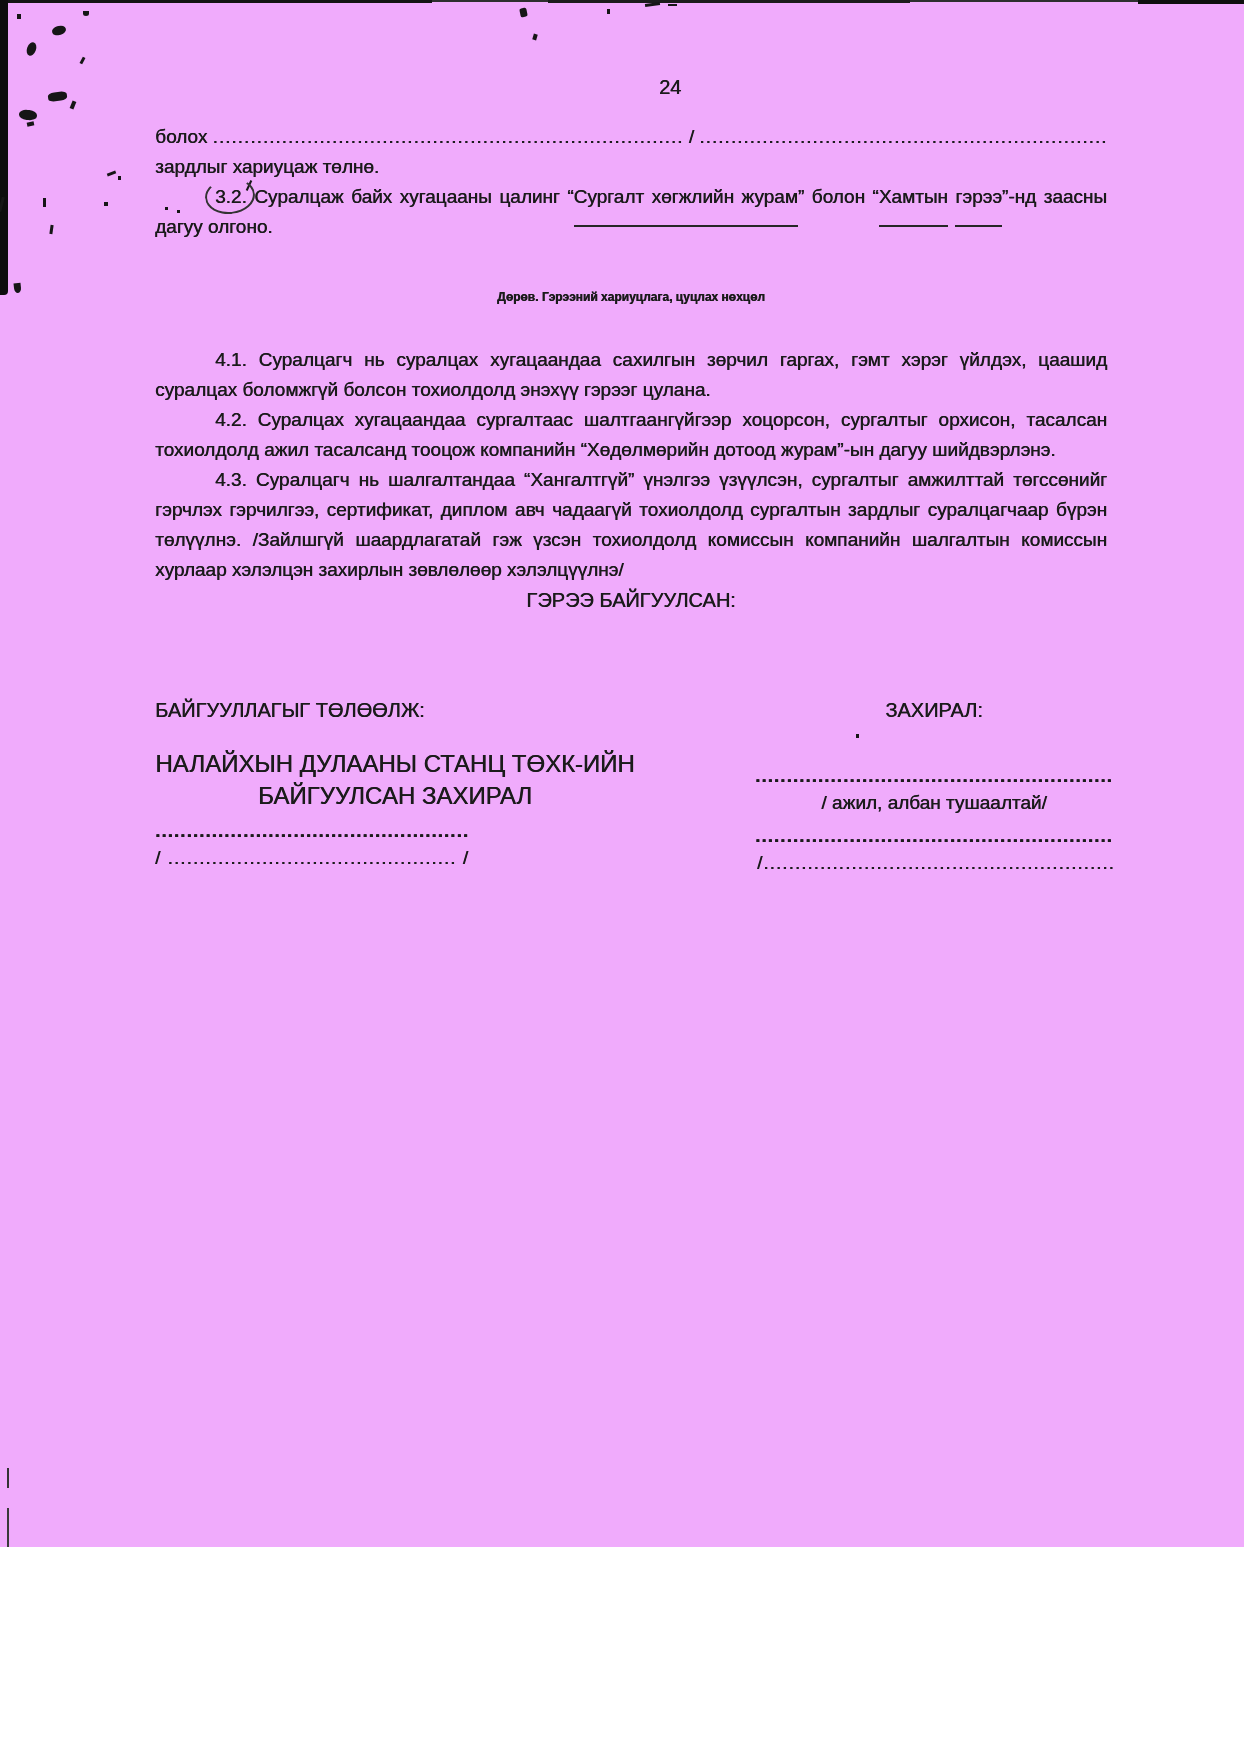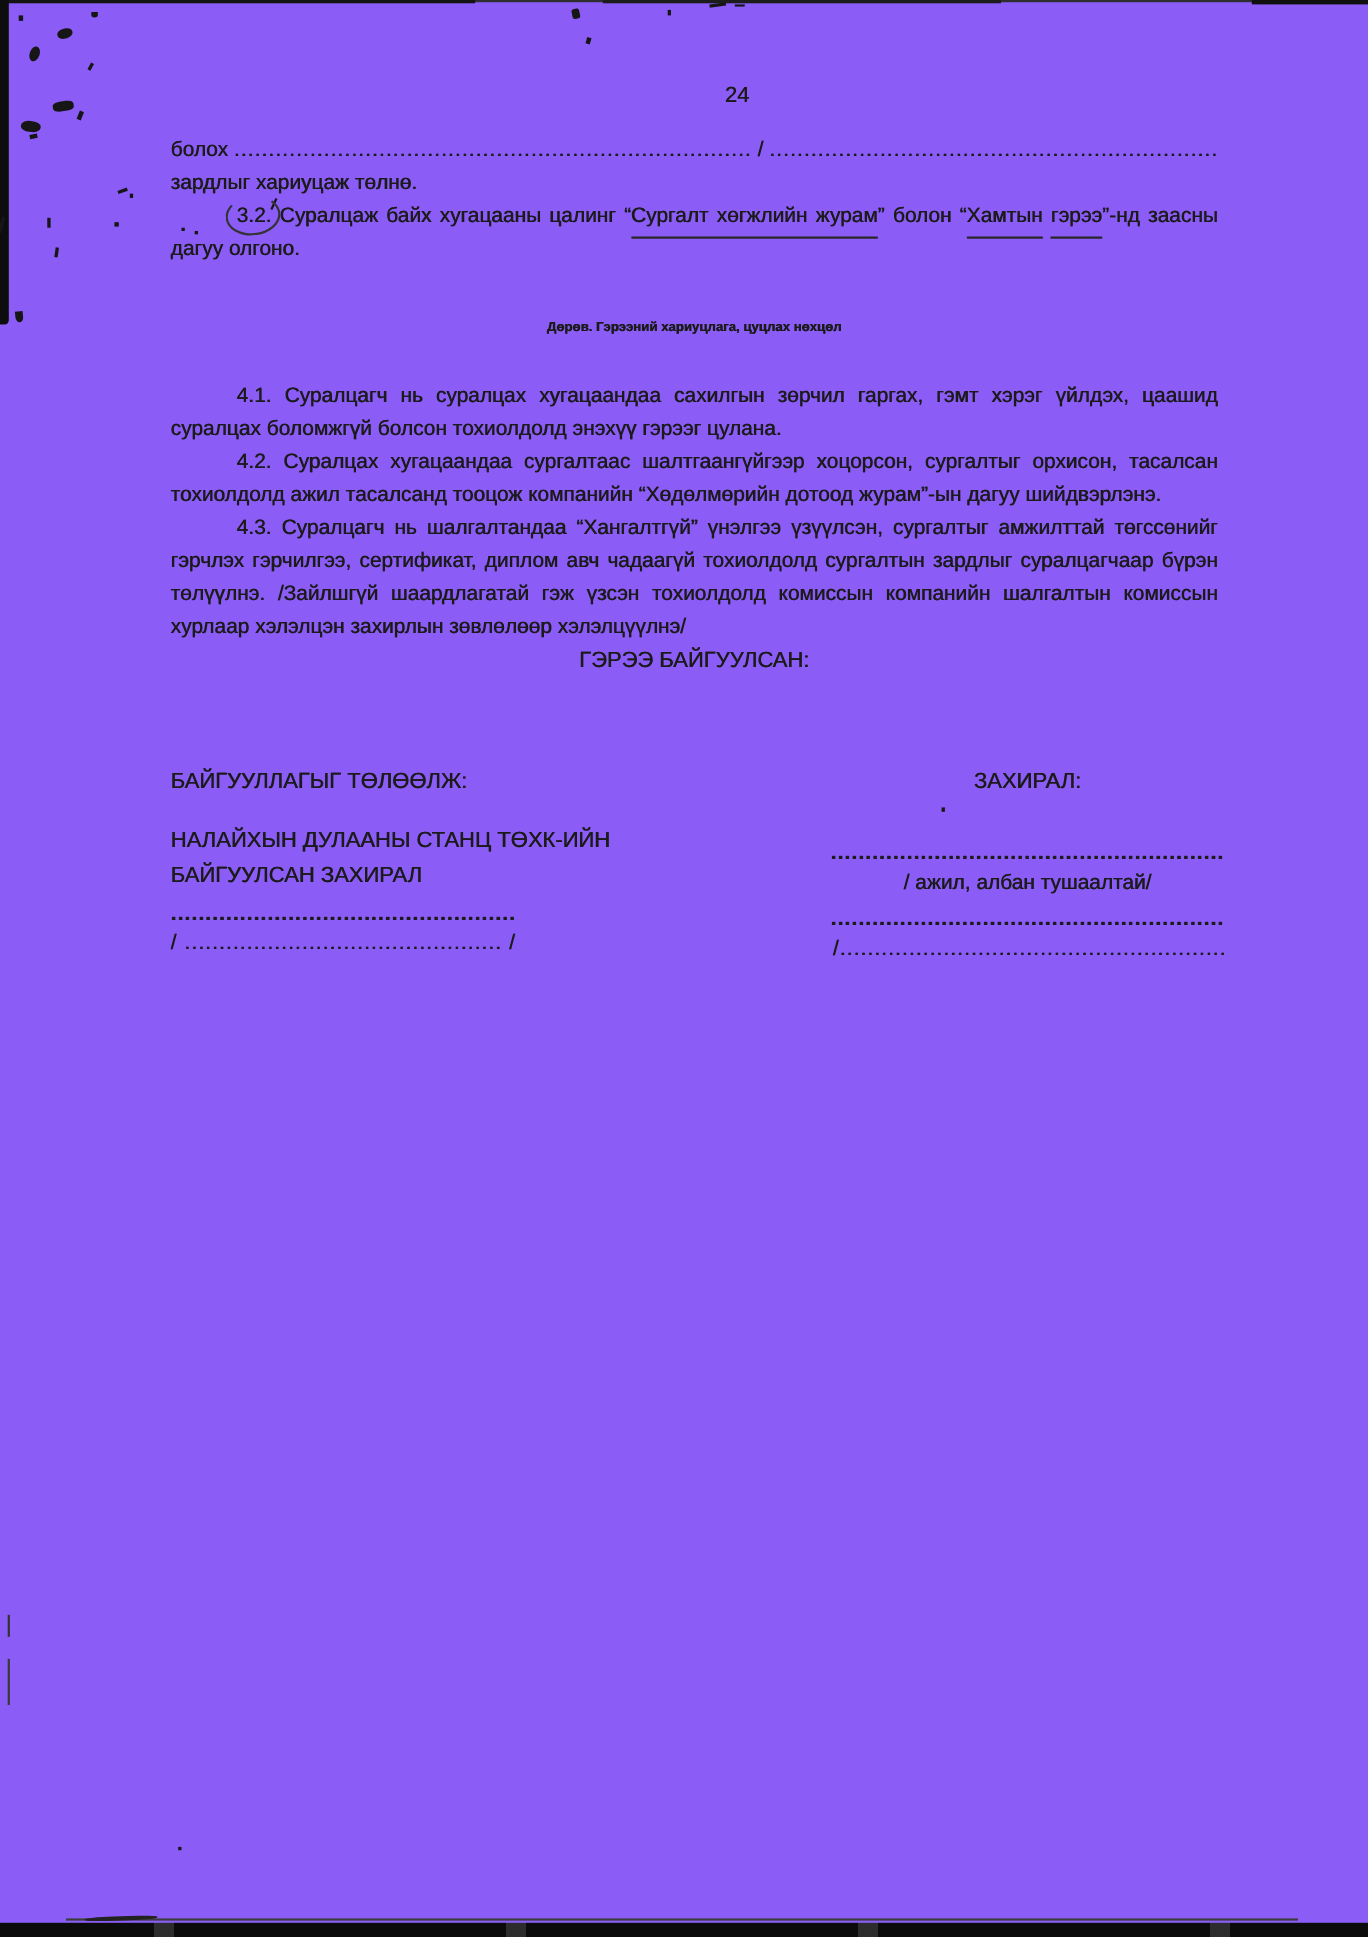--- a/index.html
+++ b/index.html
@@ -1,19 +1,19 @@
 <!DOCTYPE html>
 <html><head>
 <meta charset="utf-8">
 <style>
   html,body { margin:0; padding:0; background:#ffffff; }
   .page {
     position:relative;
-    width:1244px; height:1761px;
-    background:#8b5cf6;
+    width:1244px; height:1547px;
+    background:#f0abfc;
     overflow:hidden;
     font-family:"Liberation Sans", sans-serif;
     color:#1b1b1b;
   }
 
   
   .doc {
     position:absolute; left:155px; top:122px; width:952px;
     font-size:19px; line-height:30px;
     text-shadow:0.5px 0 0 currentColor;
@@ -23,34 +23,34 @@
     text-align:center; font-size:20px; line-height:30px;
     text-shadow:0.5px 0 0 currentColor;
   }
   .line1 { white-space:nowrap; overflow:hidden; }
   .dots { letter-spacing:1px; }
   .para { margin:0; text-align:justify; text-indent:60px; }
   .heading {
     margin:40px 0 33px 0; font-size:12px; line-height:30px;
     font-weight:bold; text-align:center; text-indent:0;
   }
-  .hand-underline { border-bottom:2px solid #262626; padding-bottom:8px; }
+  .hand-underline { border-bottom:2px solid #262626; padding-bottom:18px; }
   .circled { position:relative; display:inline-block; text-indent:0; }
   .circled::after {
     content:""; position:absolute; left:-10px; right:-8px; top:-4px; bottom:-2px;
     border:2px solid #333; border-top-color:transparent;
     border-radius:50%; transform:rotate(-6deg);
   }
   .sign-title { text-align:center; font-size:20px; line-height:30px; }
   .sign-grid { position:relative; margin-top:36px; height:220px; }
   .sign-left { position:absolute; left:0; top:0; width:480px; }
   .sign-right { position:absolute; left:600px; top:0; width:358px; text-align:center; }
   .s-label { font-size:20px; line-height:30px;margin-top:44px; }
   .sign-left .s-label { margin-bottom:23px; }
-  .org { font-size:20px; line-height:32px; }
+  .org { font-size:24px; line-height:32px;text-align:center; }
   .dotline { white-space:nowrap; overflow:hidden; font-weight:bold; letter-spacing:1px; line-height:22px; }
   .sign-left .dotline.first { margin-top:8px; }
   .sign-left .dotline.second { margin-top:3px; font-weight:normal; font-size:19px; line-height:26px; letter-spacing:1px; }
   .sign-right .dotline.first { margin-top:40px; }
   .sign-right .note { font-size:19px; line-height:28px; margin-top:2px; }
   .sign-right .dotline.second { margin-top:8px; }
   .sign-right .sig { margin-top:3px; font-weight:normal; font-size:19px; line-height:26px; letter-spacing:1px; text-align:left; padding-left:2px; white-space:nowrap; }
 
   
   .art { position:absolute; background:#161616; }

